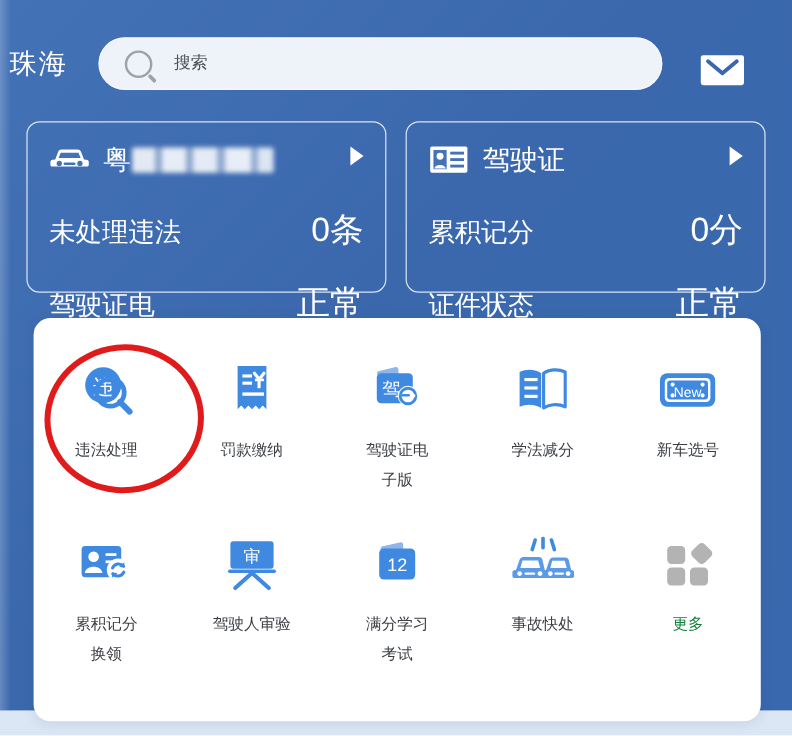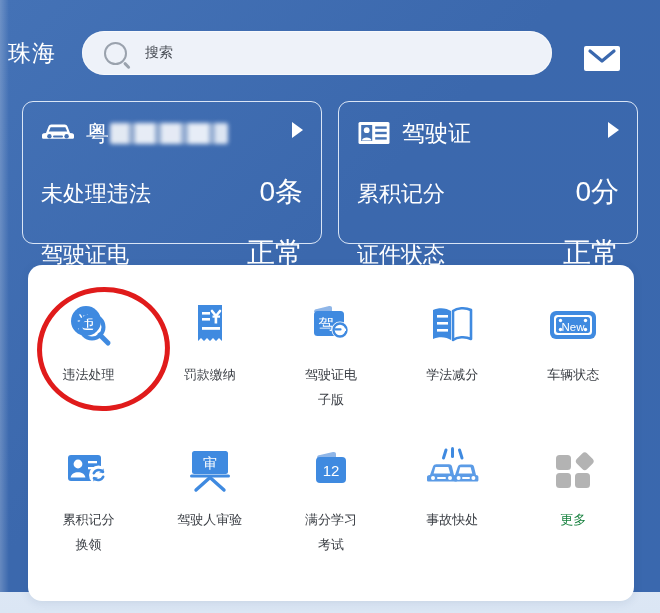--- a/index.html
+++ b/index.html
@@ -265,21 +265,21 @@
             <rect x="4" y="8" width="46" height="28" rx="6" fill="#3f8ae0"></rect>
             <rect x="8" y="12" width="38" height="20" rx="3.5" fill="#ffffff"></rect>
             <rect x="10" y="14" width="34" height="16" rx="2.5" fill="#3f8ae0"></rect>
             <circle cx="14.5" cy="17.5" r="1.7" fill="#ffffff"></circle>
             <circle cx="39.5" cy="17.5" r="1.7" fill="#ffffff"></circle>
             <circle cx="14.5" cy="26.5" r="1.7" fill="#ffffff"></circle>
             <circle cx="39.5" cy="26.5" r="1.7" fill="#ffffff"></circle>
             <text x="27" y="27.5" text-anchor="middle" font-size="11.5" fill="#ffffff" font-family="'Liberation Sans',sans-serif">New</text>
           </svg>
         </span>
-        <span class="lbl">车辆状态</span>
+        <span class="lbl">新车选号</span>
       </div>
 
       <div class="cell">
         <span class="iconwrap">
           <svg width="52" height="44" viewBox="0 0 52 44">
             <rect x="5" y="7" width="33" height="26" rx="3" fill="#3f8ae0"></rect>
             <circle cx="15" cy="16" r="4.4" fill="#ffffff"></circle>
             <path d="M7.6 29.5 C8.6 22.6 21.4 22.6 22.4 29.5 Z" fill="#ffffff"></path>
             <rect x="25" y="13" width="9" height="2.3" fill="#ffffff"></rect>
             <rect x="25" y="19" width="9" height="2.3" fill="#ffffff"></rect>

